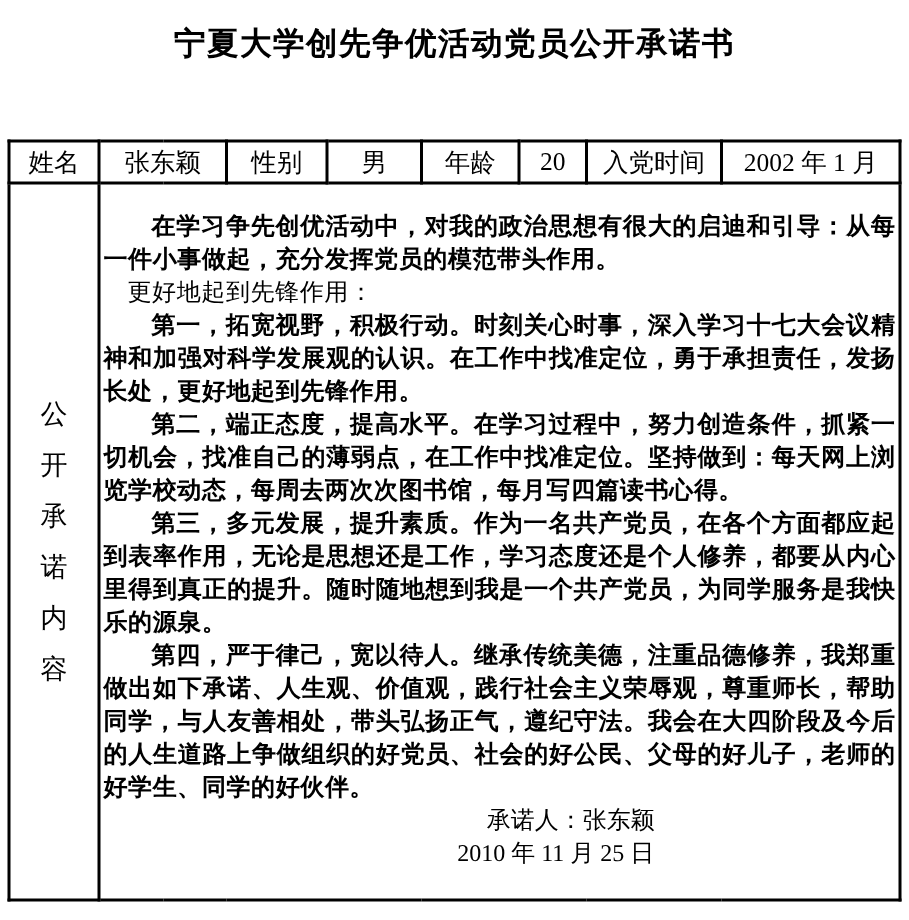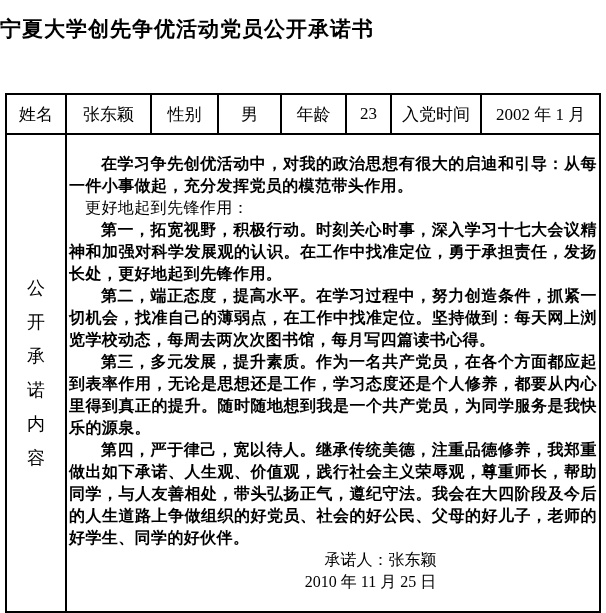--- a/index.html
+++ b/index.html
@@ -7,20 +7,21 @@
     width: 606px; height: 613px;
     background: #ffffff;
     overflow: hidden;
     font-family: "Liberation Serif", "DejaVu Serif", serif;
     color: #000;
   }
   .sheet { position: relative; width: 606px; height: 613px; background: #fff; }
 
   .doc-title {
     margin-top: 15px;
+    text-align: center;
     font-family: "Liberation Sans", "DejaVu Sans", sans-serif;
     font-weight: bold;
     font-size: 21px;
     letter-spacing: 1px;
     color: #000;
   }
 
   table.form {
     position: absolute;
     left: 5px; top: 78px;
@@ -29,21 +30,21 @@
     table-layout: fixed;
   }
   table.form td {
     border: 2px solid #000;
     text-align: center;
     vertical-align: middle;
     font-size: 17px;
     padding: 0 2px;
     overflow: hidden;
   }
-  tr.r1 td, tr.r2 td { height: 40px; white-space: nowrap; text-align: center; }
+  tr.r1 td, tr.r2 td { height: 28px; white-space: nowrap; text-align: center; }
   tr.r3 td { height: 478px; }
 
   td.vlabel { vertical-align: middle; }
   .vchars { display: flex; flex-direction: column; align-items: center; }
   .vchars div { font-size: 18px; line-height: 34px; }
 
   td.content-cell {
     text-align: left;
     vertical-align: top;
     padding: 20px 9px 0 10px;
@@ -89,21 +90,21 @@
         <col style="width:90px">
         <col style="width:119px">
     </colgroup>
     <tbody>
         <tr class="r1">
       <td>姓名</td>
       <td colspan="2">张东颖</td>
       <td>性别</td>
       <td>男</td>
       <td>年龄</td>
-      <td>23</td>
+      <td>20</td>
       <td>入党时间</td>
       <td>2002 年 1 月</td>
     </tr>
     <tr class="r3">
       <td class="vlabel">
         <div class="vchars">
           <div>公</div>
           <div>开</div>
           <div>承</div>
           <div>诺</div>

